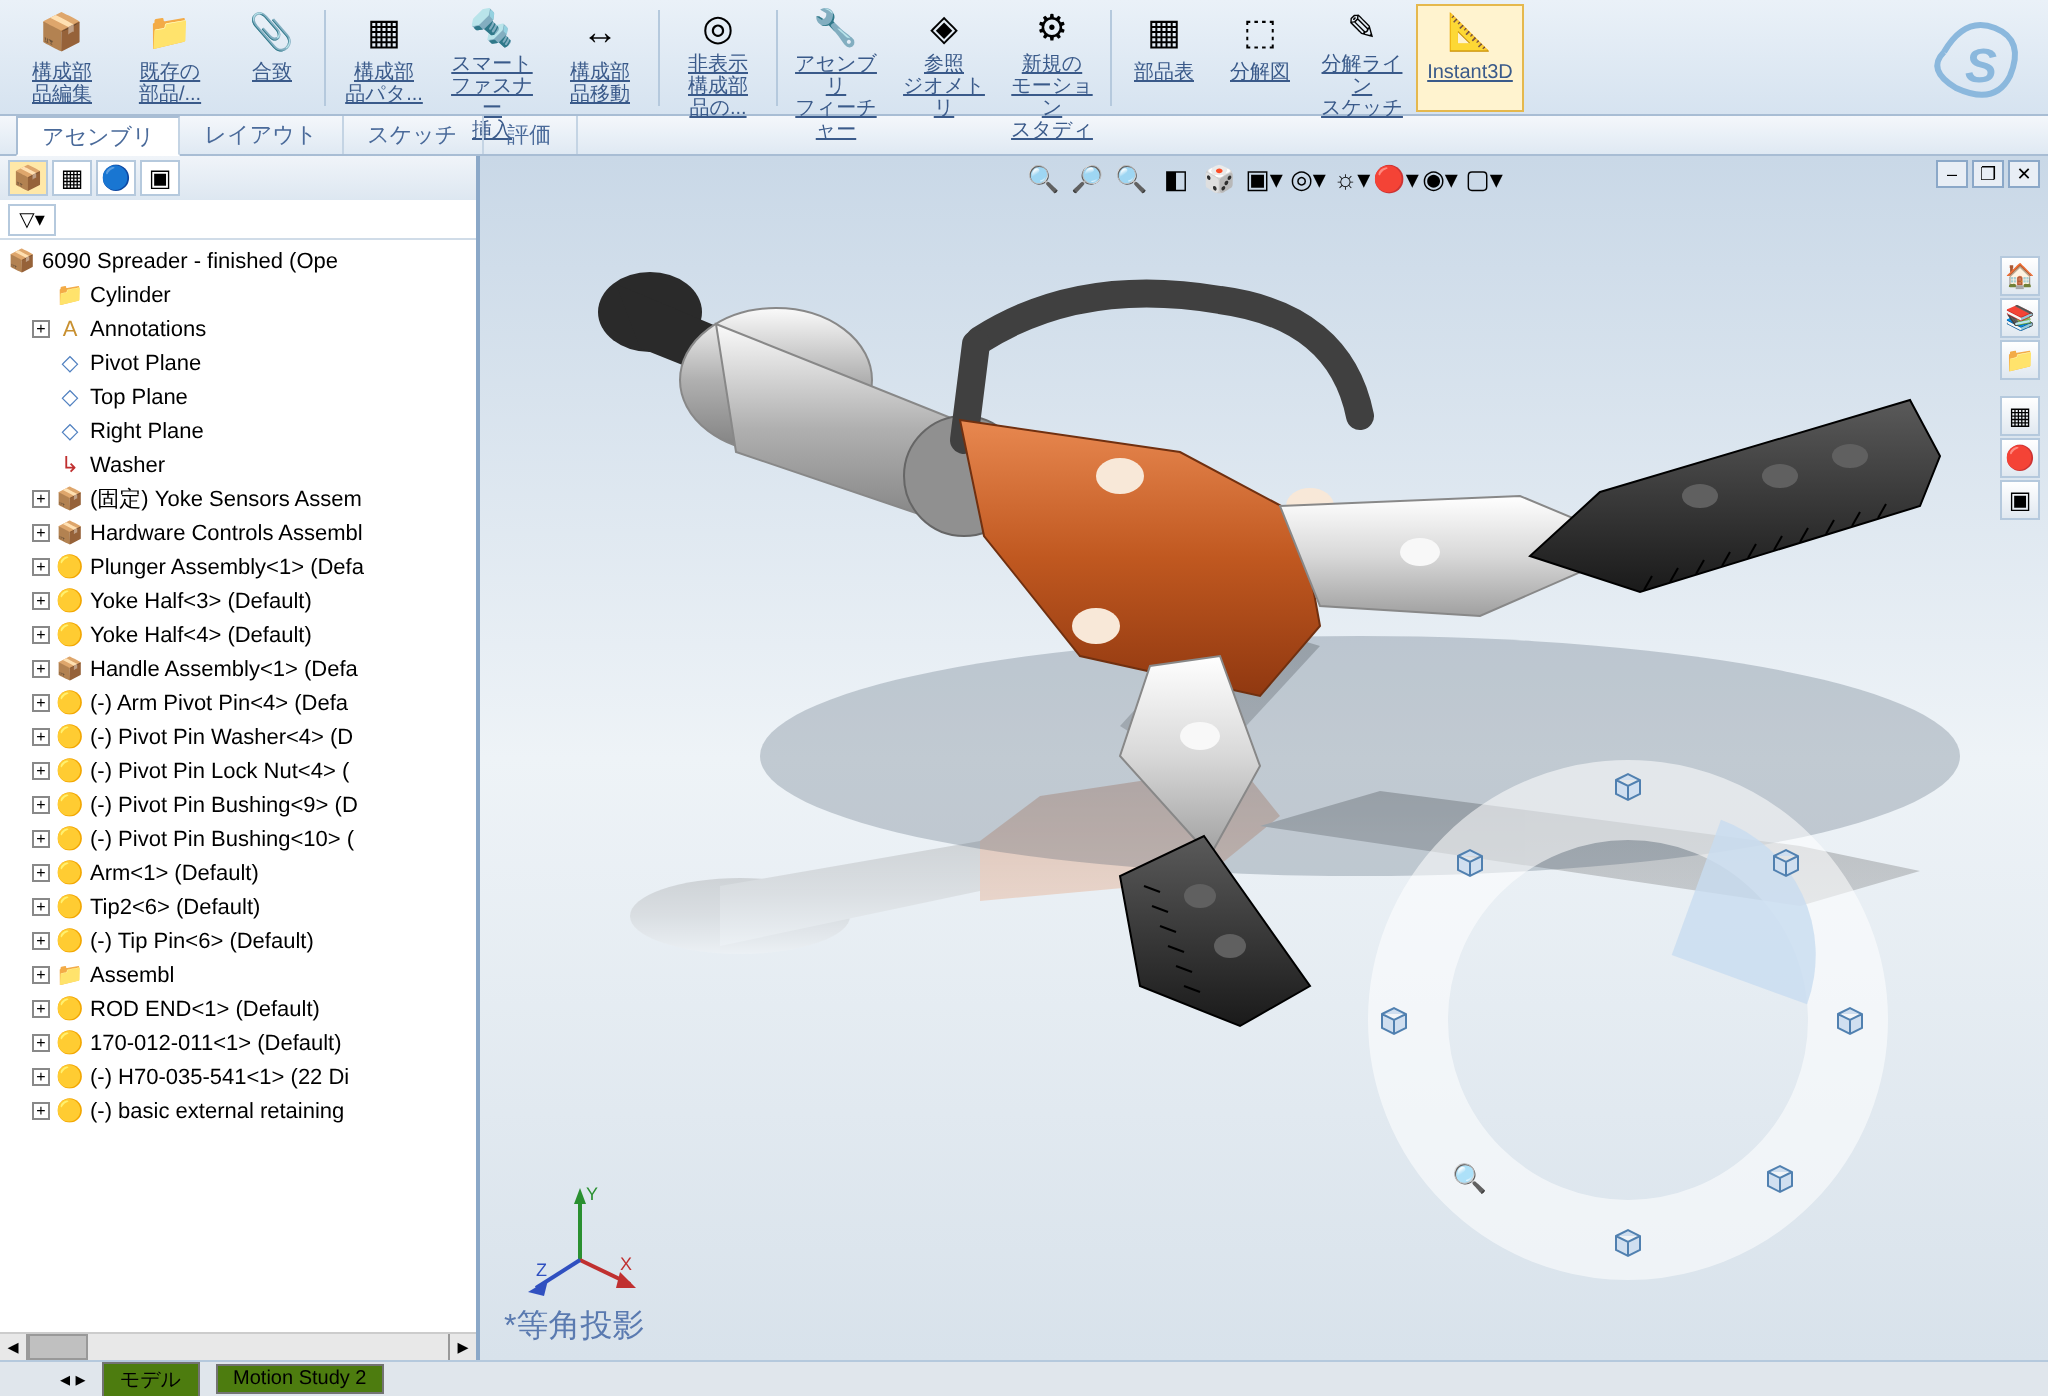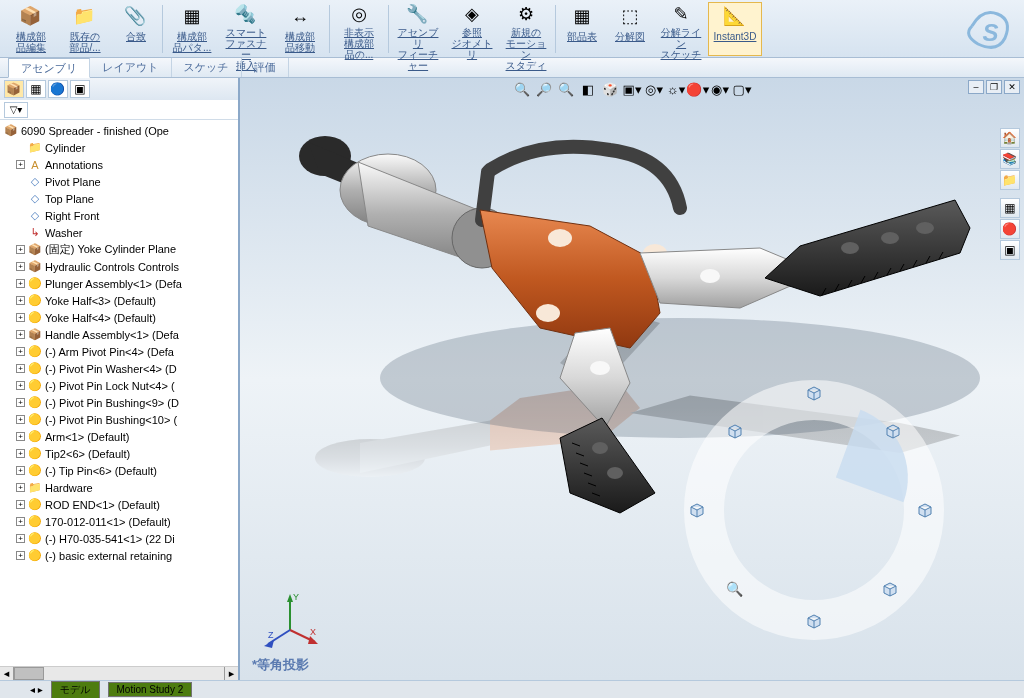--- a/index.html
+++ b/index.html
@@ -41,21 +41,21 @@
 .window-controls { position: absolute; top: 2px; right: 4px; display: flex; gap: 2px; }
 .wc-btn { width: 16px; height: 14px; border: 1px solid #8ba8c8; background: #e8eef5; font-size: 9px; display: flex; align-items: center; justify-content: center; cursor: pointer; }
 
 .side-toolbar { position: absolute; top: 50px; right: 2px; width: 22px; display: flex; flex-direction: column; gap: 1px; }
 .st-btn { width: 20px; height: 20px; border: 1px solid #b5c9dd; background: linear-gradient(#fff, #e0e8f0); display: flex; align-items: center; justify-content: center; font-size: 12px; cursor: pointer; }
 
 .model { position: absolute; top: 20px; left: 20px; width: 720px; height: 420px; }
 .model svg { width: 100%; height: 100%; }
 
 .triad { position: absolute; bottom: 30px; left: 20px; width: 60px; height: 60px; }
-.status-text { position: absolute; bottom: 6px; left: 12px; color: #5a7ab0; font-size: 13px; font-weight: bold; }
+.status-text { position: absolute; bottom: 6px; left: 12px; color: #5a7ab0; font-size: 16px; font-weight: normal; }
 
 .view-ring { position: absolute; bottom: 40px; right: 80px; width: 260px; height: 260px; }
 .ring-bg { position: absolute; inset: 0; border-radius: 50%; border: 40px solid rgba(255,255,255,0.55); }
 .ring-seg { position: absolute; width: 72px; height: 72px; top: 40px; right: 26px; background: rgba(200,220,240,0.8); border-radius: 0 80px 0 0; transform: rotate(20deg); }
 .ring-cube { position: absolute; width: 18px; height: 18px; display: flex; align-items: center; justify-content: center; }
 .ring-cube svg { width: 18px; height: 18px; }
 
 .bottom-tabs { height: 18px; background: #e0e6ec; border-top: 1px solid #b5c9dd; display: flex; padding-left: 30px; gap: 8px; align-items: center; }
 .btab { padding: 1px 8px; font-size: 10px; background: #4d7c0f; border: 1px solid #737373; cursor: pointer; }
 </style>
@@ -176,36 +176,36 @@
             <span>Pivot Plane</span>
           </div>
           <div class="tree-item indent1">
             <span class="expand none"></span>
             <span class="tree-icon" style="color:#5080c0">◇</span>
             <span>Top Plane</span>
           </div>
           <div class="tree-item indent1">
             <span class="expand none"></span>
             <span class="tree-icon" style="color:#5080c0">◇</span>
-            <span>Right Front</span>
+            <span>Right Plane</span>
           </div>
           <div class="tree-item indent1">
             <span class="expand none"></span>
             <span class="tree-icon" style="color:#c03030">↳</span>
             <span>Washer</span>
           </div>
           <div class="tree-item indent1">
             <span class="expand">+</span>
             <span class="tree-icon" style="color:#30a060">📦</span>
-            <span>(固定) Yoke Cylinder Plane</span>
+            <span>(固定) Yoke Sensors Assem</span>
           </div>
           <div class="tree-item indent1">
             <span class="expand">+</span>
             <span class="tree-icon" style="color:#30a060">📦</span>
-            <span>Hydraulic Controls Controls</span>
+            <span>Hardware Controls Assembl</span>
           </div>
           <div class="tree-item indent1">
             <span class="expand">+</span>
             <span class="tree-icon" style="color:#c8a030">🟡</span>
             <span>Plunger Assembly&lt;1&gt; (Defa</span>
           </div>
           <div class="tree-item indent1">
             <span class="expand">+</span>
             <span class="tree-icon" style="color:#c8a030">🟡</span>
             <span>Yoke Half&lt;3&gt; (Default)</span>
@@ -256,21 +256,21 @@
             <span>Tip2&lt;6&gt; (Default)</span>
           </div>
           <div class="tree-item indent1">
             <span class="expand">+</span>
             <span class="tree-icon" style="color:#c8a030">🟡</span>
             <span>(-) Tip Pin&lt;6&gt; (Default)</span>
           </div>
           <div class="tree-item indent1">
             <span class="expand">+</span>
             <span class="tree-icon" style="color:#888">📁</span>
-            <span>Hardware</span>
+            <span>Assembl</span>
           </div>
           <div class="tree-item indent1">
             <span class="expand">+</span>
             <span class="tree-icon" style="color:#c8a030">🟡</span>
             <span>ROD END&lt;1&gt; (Default)</span>
           </div>
           <div class="tree-item indent1">
             <span class="expand">+</span>
             <span class="tree-icon" style="color:#c8a030">🟡</span>
             <span>170-012-011&lt;1&gt; (Default)</span>

